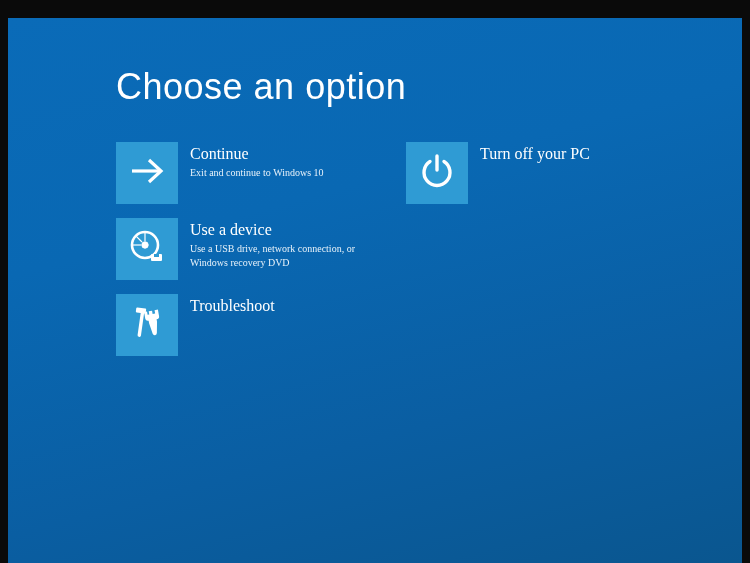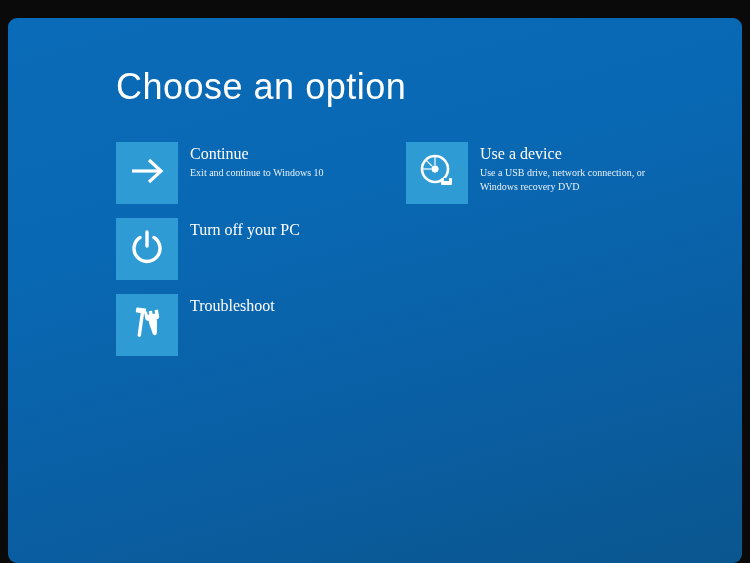--- a/index.html
+++ b/index.html
@@ -16,21 +16,20 @@
       position: relative;
     }
     .screen {
       position: absolute;
       top: 18px;
       left: 8px;
       right: 8px;
       bottom: 0;
       background: linear-gradient(165deg, #0a6bb8 0%, #0968b3 35%, #0a5ea2 70%, #0a568f 100%);
       padding: 48px 0 16px 108px;
-      border-radius: 9px;
     }
     .title {
       color: #ffffff;
       font-size: 36px;
       font-weight: 300;
       letter-spacing: 0.5px;
       margin-bottom: 34px;
     }
     .options {
       display: grid;
@@ -100,52 +99,52 @@
       <div class="option-text">
         <div class="option-title">Continue</div>
         <div class="option-desc">Exit and continue to Windows 10</div>
       </div>
     </div>
 
     <div class="option">
       <div class="tile">
         <span>
           <svg viewBox="0 0 40 40">
+            <g stroke="#ffffff" stroke-width="3.4" fill="none" stroke-linecap="round">
+              <path d="M 13 10.5 A 13 13 0 1 0 27 10.5"></path>
+              <line x1="20" y1="5" x2="20" y2="19"></line>
+            </g>
+          </svg>
+        </span>
+      </div>
+      <div class="option-text">
+        <div class="option-title">Turn off your PC</div>
+        <div class="option-desc"></div>
+      </div>
+    </div>
+
+    <div class="option">
+      <div class="tile">
+        <span>
+          <svg viewBox="0 0 40 40">
             <g stroke="#ffffff" fill="none">
               <circle cx="18" cy="18" r="13" stroke-width="2.6"></circle>
               <circle cx="18" cy="18" r="3.2" fill="#ffffff"></circle>
               <line x1="18" y1="5" x2="18" y2="14" stroke-width="1.2"></line>
               <line x1="5" y1="18" x2="14" y2="18" stroke-width="1.2"></line>
               <line x1="8.8" y1="8.8" x2="15" y2="15" stroke-width="1.2"></line>
               <rect x="24" y="27" width="11" height="7" rx="1" fill="#ffffff" stroke="none"></rect>
               <rect x="27" y="27" width="5" height="3" fill="#2f9bd4" stroke="none"></rect>
             </g>
           </svg>
         </span>
       </div>
       <div class="option-text">
         <div class="option-title">Use a device</div>
         <div class="option-desc">Use a USB drive, network connection, or Windows recovery DVD</div>
-      </div>
-    </div>
-
-    <div class="option">
-      <div class="tile">
-        <span>
-          <svg viewBox="0 0 40 40">
-            <g stroke="#ffffff" stroke-width="3.4" fill="none" stroke-linecap="round">
-              <path d="M 13 10.5 A 13 13 0 1 0 27 10.5"></path>
-              <line x1="20" y1="5" x2="20" y2="19"></line>
-            </g>
-          </svg>
-        </span>
-      </div>
-      <div class="option-text">
-        <div class="option-title">Turn off your PC</div>
-        <div class="option-desc"></div>
       </div>
     </div>
 
     <div></div>
 
     <div class="option">
       <div class="tile">
         <span>
           <svg viewBox="0 0 40 40">
             <g fill="#ffffff">

